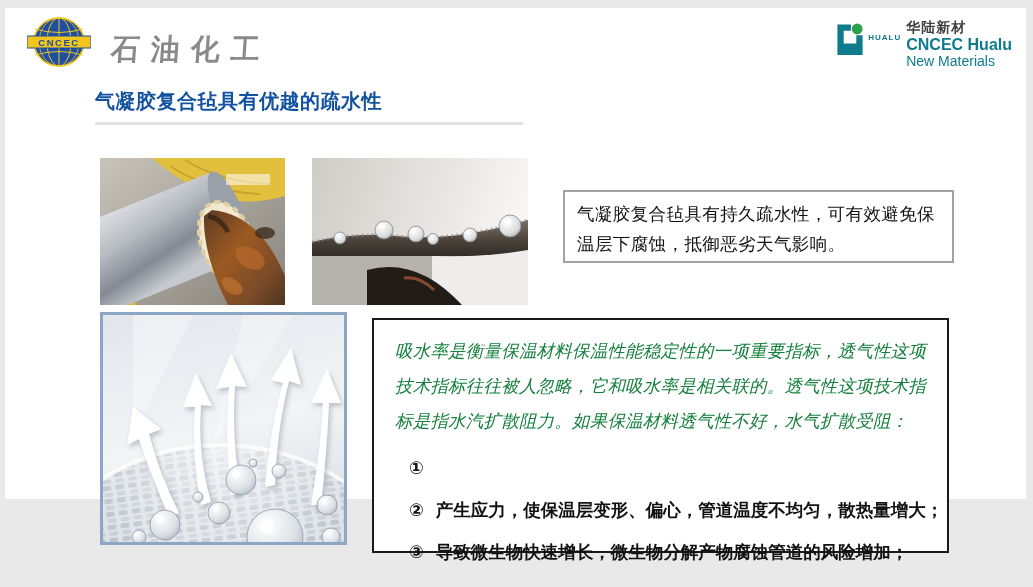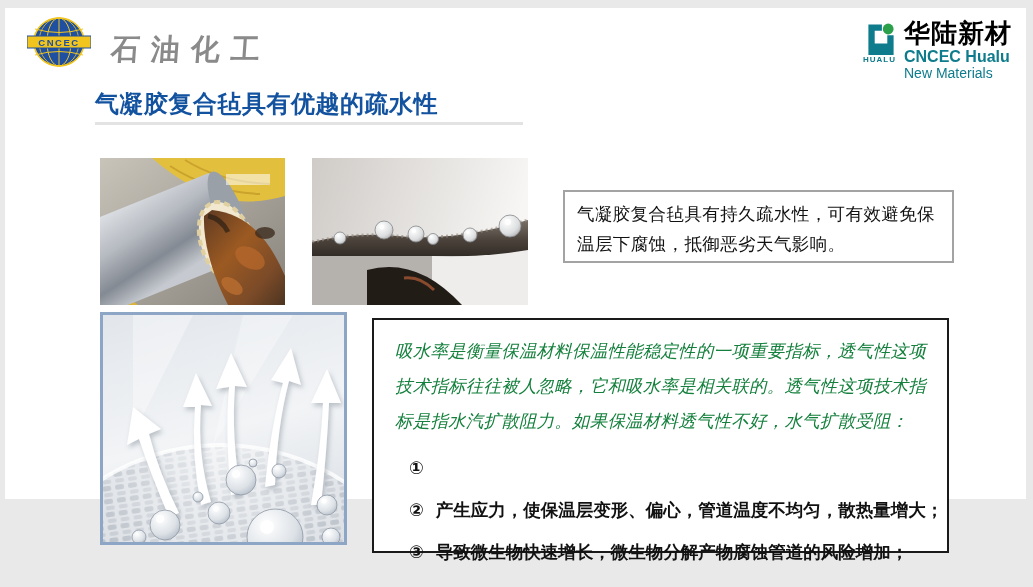--- a/index.html
+++ b/index.html
@@ -16,30 +16,30 @@
   }
   
   .cncec-logo{position:absolute;left:22px;top:8px;width:64px;height:52px;}
   .org-title{
     position:absolute;left:106px;top:22px;
     font-size:29px;font-weight:bold;color:#8a8a8a;
     letter-spacing:11px;transform:skewX(-4deg);
     white-space:nowrap;
   }
   .hualu{position:absolute;right:14px;top:12px;display:flex;align-items:flex-start;gap:5px;}
-  .hualu-mark{display:flex;flex-direction:column;align-items:flex-start;}
+  .hualu-mark{display:flex;flex-direction:row;align-items:center;}
   .hualu-mark-text{font-size:8px;font-weight:bold;color:#0e7c8c;letter-spacing:1px;margin-top:-1px;}
   .hualu-words{display:flex;flex-direction:column;line-height:1;}
-  .hualu-cn{font-size:26px;font-weight:bold;color:#000000;letter-spacing:1px;}
+  .hualu-cn{font-size:14px;font-weight:bold;color:#404040;letter-spacing:1px;}
   .hualu-en1{font-size:16px;font-weight:bold;color:#0e7c8c;margin-top:3px;}
   .hualu-en2{font-size:14px;font-weight:normal;color:#0e7c8c;margin-top:1px;}
   
   .page-title{
     position:absolute;left:90px;top:80px;
-    font-size:24px;font-weight:bold;color:#12529f;
+    font-size:20px;font-weight:bold;color:#12529f;
     letter-spacing:0.5px;white-space:nowrap;
   }
   .title-rule{
     position:absolute;left:90px;top:114px;
     width:428px;height:3px;background:#e3e3e3;
   }
   
   .photo1{position:absolute;left:95px;top:150px;width:185px;height:147px;}
   .photo2{position:absolute;left:307px;top:150px;width:216px;height:147px;}
   .photo3{

